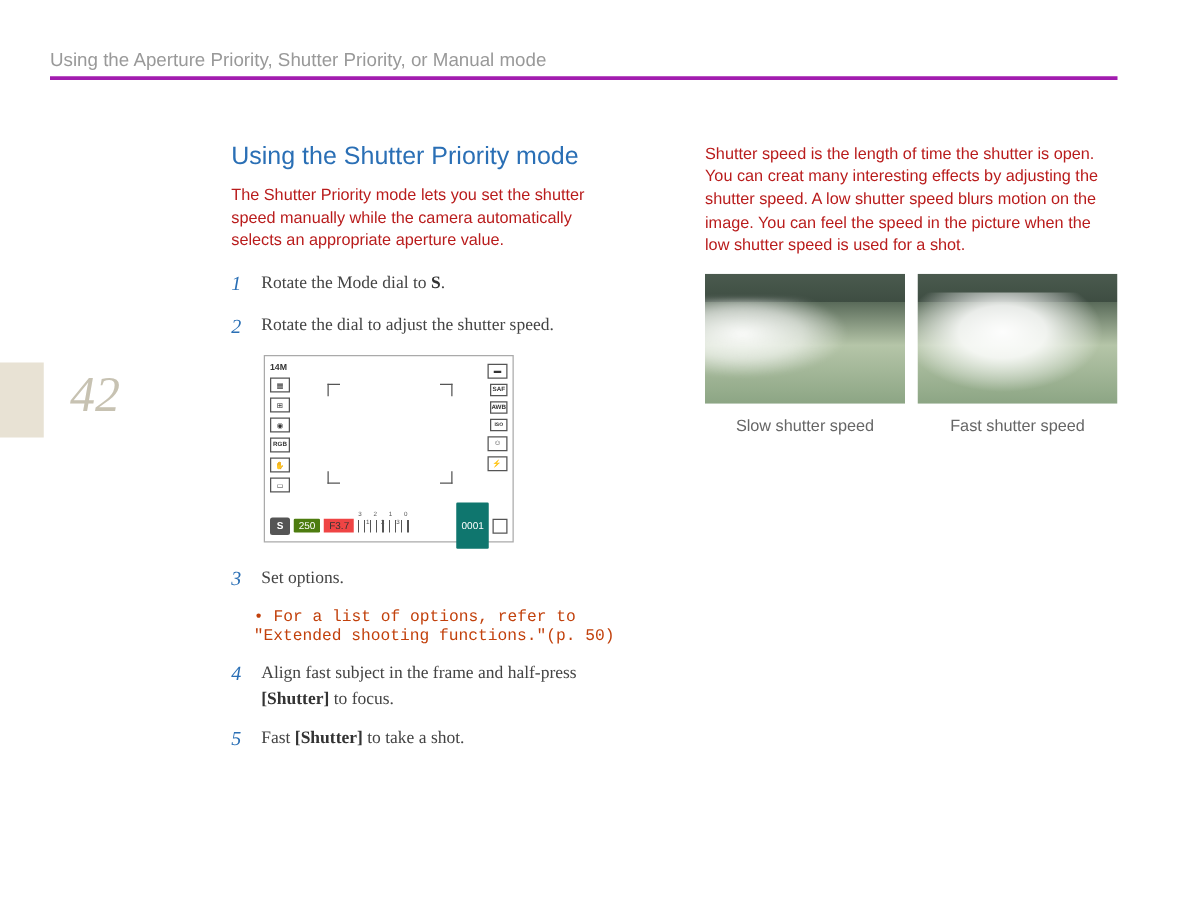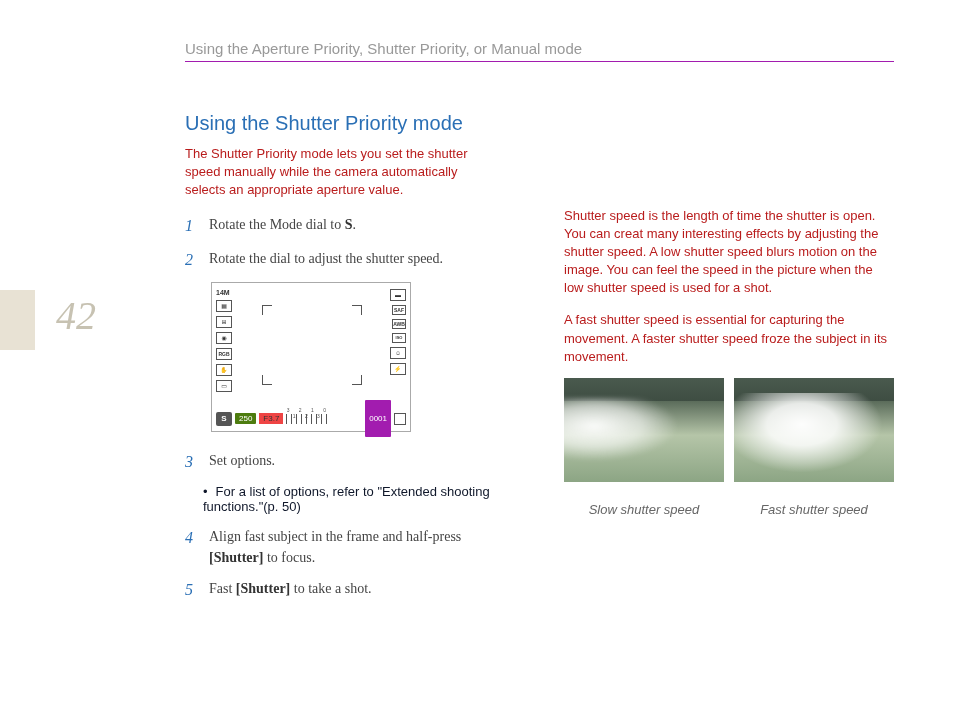--- a/index.html
+++ b/index.html
@@ -1,57 +1,57 @@
 <!DOCTYPE html>
 <html><head>
 <meta charset="utf-8">
 <style>
   * { box-sizing: border-box; margin: 0; padding: 0; }
   body { font-family: Arial, Helvetica, sans-serif; color: #555; background: #fff; width: 954px; height: 720px; position: relative; }
   .page { padding: 40px 60px 40px 40px; position: relative; }
-  .header-row { display: flex; align-items: flex-end; margin-left: 145px; border-bottom: 1px solid #a21caf; padding-bottom: 4px; margin-bottom: 50px; }
+  .header-row { display: flex; align-items: flex-end; border-bottom: 3px solid #a21caf; padding-bottom: 4px; margin-bottom: 50px; }
   .header-title { font-size: 15px; color: #999; font-weight: 300; }
   .page-num-block { position: absolute; left: 0; top: 290px; width: 35px; height: 60px; background: #e8e2d4; }
   .page-num { position: absolute; left: 56px; top: 292px; font-size: 40px; font-style: italic; color: #c7c2b2; font-family: Georgia, serif; font-weight: 300; }
-  .columns { display: flex; gap: 64px; margin-left: 145px; align-items: center; }
+  .columns { display: flex; gap: 64px; margin-left: 145px; }
   .col { flex: 1; max-width: 350px; }
   .h2 { font-size: 20px; color: #2a6fb5; font-weight: 400; margin-bottom: 10px; }
   .p { font-size: 13px; color: #b91c1c; line-height: 1.4; margin-bottom: 14px; }
   .steps { list-style: none; font-size: 14px; color: #444; }
   .step { display: flex; gap: 10px; margin-bottom: 10px; line-height: 1.5; }
   .step-num { color: #2a6fb5; font-style: italic; font-family: Georgia, serif; font-size: 16px; min-width: 14px; }
   .step-text b { font-weight: bold; color: #333; }
-  .bullet-list { list-style: none; margin: 4px 0 12px 18px; font-size: 13px; color: #0f172a; }
+  .bullet-list { list-style: none; margin: 4px 0 12px 18px; font-size: 13px; color: #c2410c; font-family: Liberation Mono, monospace; }
   .bullet-list li::before { content: "•"; margin-right: 8px; }
   .lcd { width: 200px; height: 150px; border: 1px solid #aaa; background: #fff; margin: 8px 0 18px 26px; position: relative; font-size: 8px; color: #333; }
   .lcd-left { position: absolute; left: 4px; top: 6px; display: flex; flex-direction: column; gap: 4px; }
   .lcd-right { position: absolute; right: 4px; top: 6px; display: flex; flex-direction: column; gap: 4px; align-items: flex-end; }
   .ic { width: 16px; height: 12px; border: 1px solid #555; display: flex; align-items: center; justify-content: center; font-size: 6px; }
   .ic-sm { width: 14px; height: 10px; }
   .ic-txt { font-size: 7px; font-weight: bold; }
   .focus-br { position: absolute; width: 100px; height: 80px; left: 50px; top: 22px; }
   .fb-c { position: absolute; width: 10px; height: 10px; border: 1px solid #555; }
   .fb-tl { top: 0; left: 0; border-right: none; border-bottom: none; }
   .fb-tr { top: 0; right: 0; border-left: none; border-bottom: none; }
   .fb-bl { bottom: 0; left: 0; border-right: none; border-top: none; }
   .fb-br { bottom: 0; right: 0; border-left: none; border-top: none; }
   .lcd-bottom { position: absolute; bottom: 4px; left: 4px; right: 4px; height: 16px; display: flex; align-items: center; gap: 3px; }
   .mode-s { width: 16px; height: 14px; background: #555; color: #fff; display: flex; align-items: center; justify-content: center; font-weight: bold; border-radius: 2px; }
   .chip { background: #4d7c0f; color: #fff; padding: 1px 4px; font-size: 8px; border-radius: 1px; }
   .chip2 { background: #ef4444; padding: 1px 4px; font-size: 8px; }
   .ruler { flex: 1; height: 10px; background: repeating-linear-gradient(90deg, #555 0 1px, transparent 1px 5px); position: relative; }
   .ruler::after { content: "3 2 1 0 1 2 3"; position: absolute; top: -7px; left: 0; right: 0; font-size: 5px; letter-spacing: 4px; color: #555; text-align: center; }
-  .counter { background: #a21caf; color: #fff; padding: 14px 4px; font-size: 8px; border-radius: 1px; margin-left: 32px; }
+  .counter { background: #0f766e; color: #fff; padding: 14px 4px; font-size: 8px; border-radius: 1px; margin-left: 32px; }
   .sd { width: 12px; height: 12px; border: 1px solid #555; }
   .photo-row { display: flex; gap: 10px; margin-top: 12px; }
   .photo { width: 160px; height: 104px; position: relative; overflow: hidden; }
   .sky { position: absolute; inset: 0; background: linear-gradient(#4a5a4e 0%, #3e4d42 22%, #5a6b5a 22%, #b5c5a8 55%, #8ca584 100%); }
   .spray1 { position: absolute; left: -10px; top: 20px; width: 200px; height: 70px; background: radial-gradient(ellipse 120px 50px at 20% 40%, rgba(255,255,255,0.95), rgba(255,255,255,0.6) 40%, transparent 70%); filter: blur(2px); }
   .spray2 { position: absolute; left: 0; top: 15px; width: 170px; height: 90px; background: radial-gradient(ellipse 100px 60px at 40% 35%, rgba(255,255,255,0.98), rgba(255,255,255,0.85) 35%, rgba(255,255,255,0.3) 65%, transparent 80%); }
-  .caption-row { display: flex; gap: 10px; margin-top: 20px; font-style: italic; }
+  .caption-row { display: flex; gap: 10px; margin-top: 10px; }
   .caption { width: 160px; text-align: center; font-size: 13px; color: #666; }
   .step-text { flex:1;font-family:Liberation Serif, serif; }
 </style>
 </head>
 <body>
 
 <div class="page">
   <div class="header-row">
     <div class="header-title">Using the Aperture Priority, Shutter Priority, or Manual mode</div>
   </div>
@@ -123,21 +123,20 @@
         </div>
         <div class="step">
           <span class="step-num">5</span>
           <span class="step-text"><span>Fast </span><b>[Shutter]</b><span> to take a shot.</span></span>
         </div>
       </div>
     </div>
 
     <div class="col">
       <div class="p">Shutter speed is the length of time the shutter is open. You can creat many interesting effects by adjusting the shutter speed. A low shutter speed blurs motion on the image. You can feel the speed in the picture when the low shutter speed is used for a shot.</div>
-      <div class="p" style="margin-bottom:6px">A fast shutter speed is essential for capturing the movement. A faster shutter speed froze the subject in its movement.</div>
 
       <div class="photo-row">
         <div class="photo">
           <div class="sky"></div>
             <div class="spray1"></div>
         </div>
         <div class="photo">
           <div class="sky"></div>
             <div class="spray2"></div>
         </div>

